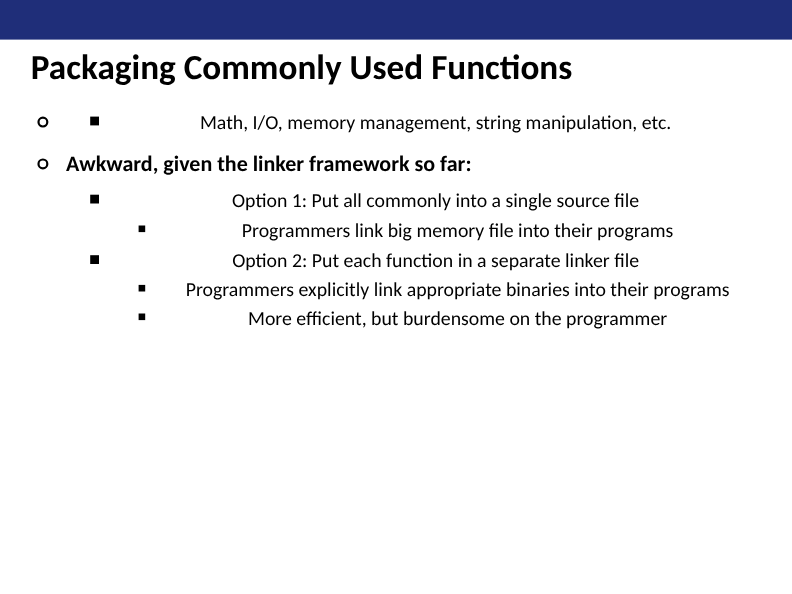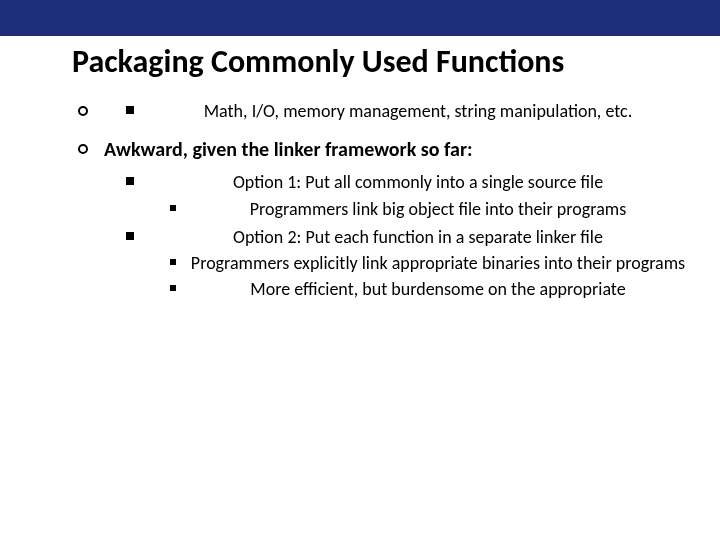--- a/index.html
+++ b/index.html
@@ -12,21 +12,20 @@
     color: #000;
     overflow: hidden;
   }
   .topbar {
     background: #1f2e79;
     height: 36px;
     width: 100%;
   }
   .content {
     padding: 6px 32px 0 28px;
-    margin-left: 44px;
   }
   .title {
     font-size: 32px;
     font-weight: 700;
     margin: 0 0 18px 0;
     letter-spacing: 0;
   }
   ul.lvl1 {
     list-style: none;
     padding-left: 6px;
@@ -115,29 +114,29 @@
       </ul>
     </li>
 
     <li>
       <div class="lvl1-head">Awkward, given the linker framework so far:</div>
       <ul class="lvl2">
 
         <li>
           <span class="bold">Option 1:</span><span> Put all commonly into a single source file</span>
           <ul class="lvl3">
-            <li>Programmers link big object file into their programs</li>
+            <li>Programmers link big memory file into their programs</li>
           </ul>
         </li>
 
         <li>
           <span class="bold">Option 2:</span><span> Put each function in a separate linker file</span>
           <ul class="lvl3">
             <li>Programmers explicitly link appropriate binaries into their programs</li>
-            <li>More efficient, but burdensome on the appropriate</li>
+            <li>More efficient, but burdensome on the programmer</li>
           </ul>
         </li>
 
       </ul>
     </li>
 
   </ul>
 
 </div>
 

